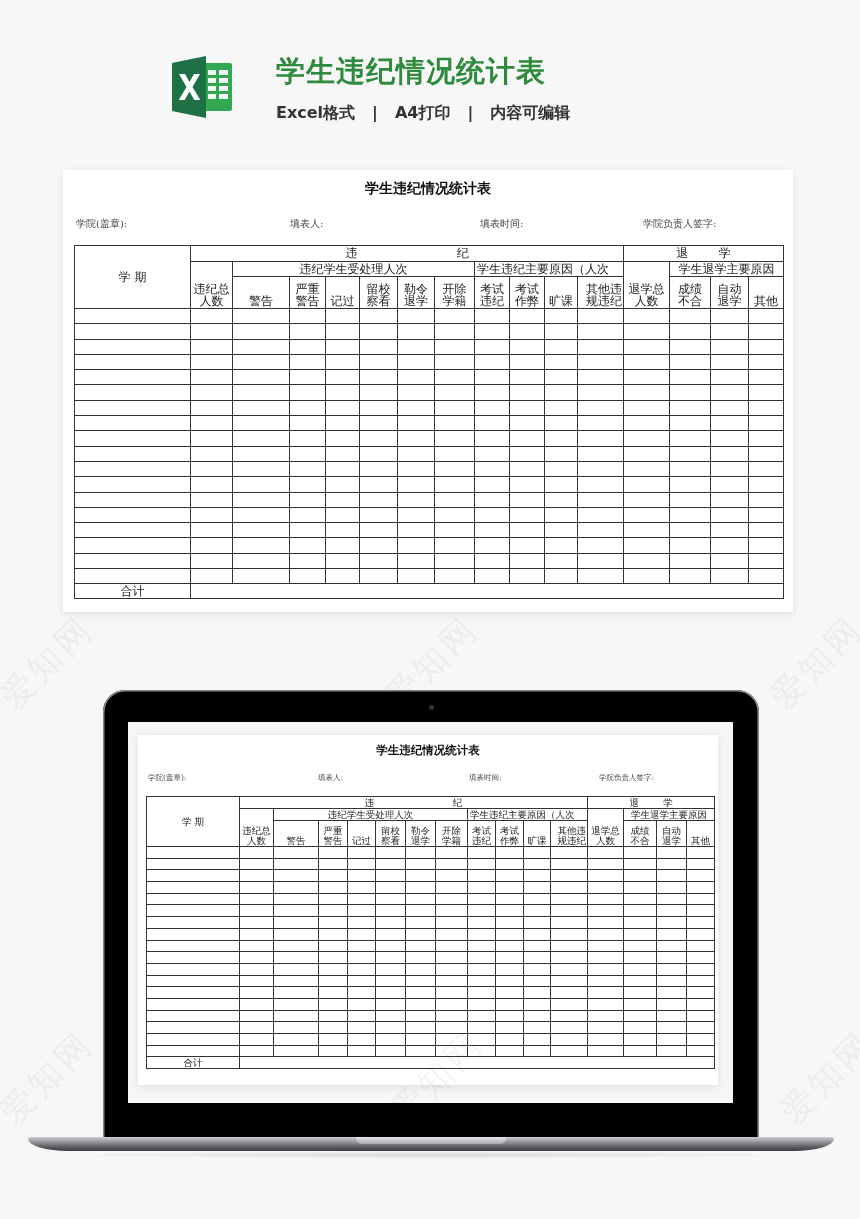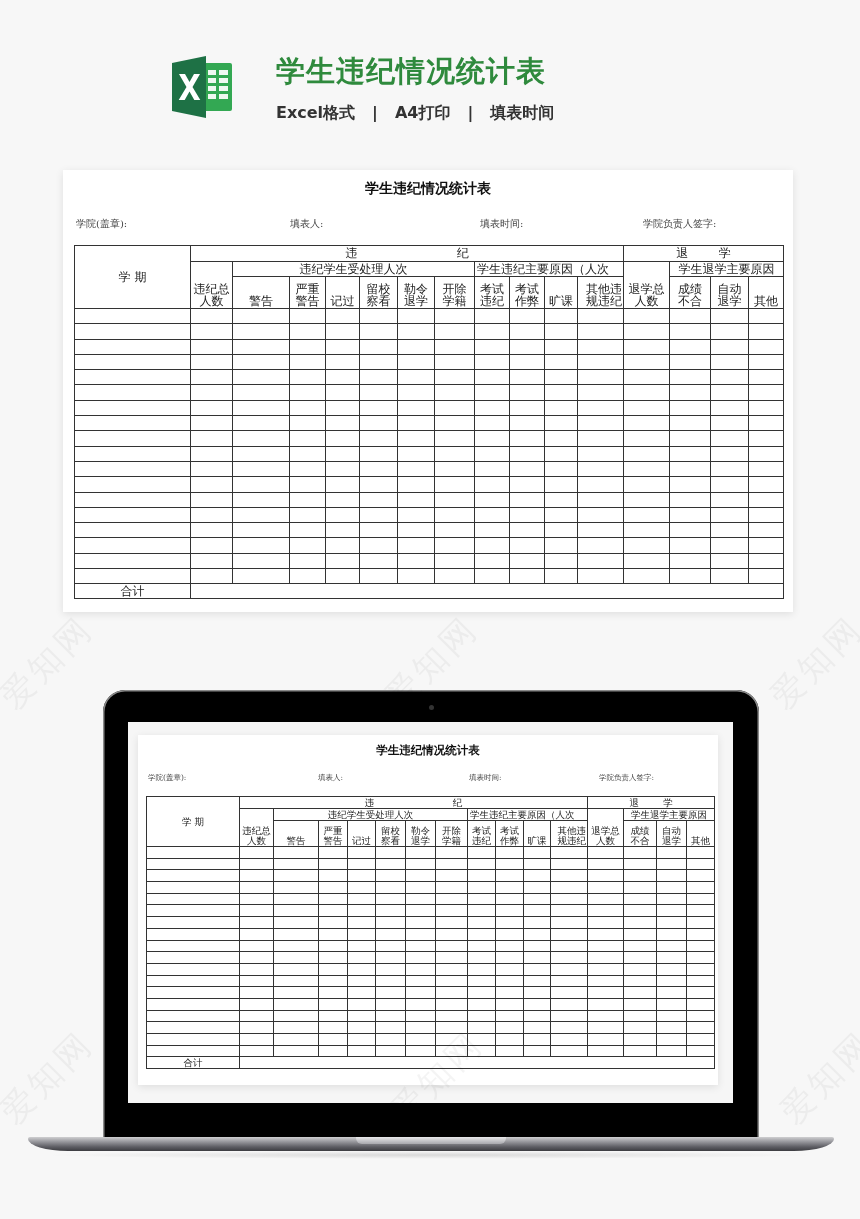--- a/index.html
+++ b/index.html
@@ -101,21 +101,21 @@
         <rect x="49" y="30" width="9" height="5"></rect>
       <rect x="38" y="38" width="8" height="5"></rect>
         <rect x="49" y="38" width="9" height="5"></rect>
     </g>
     <path d="M2 7 L36 0 L36 62 L2 55 Z" fill="#1e7145"></path>
     <path d="M9 18 h6 l4.5 8 l4.5 -8 h6 l-7.5 13 l7.8 13 h-6 l-4.8 -8.5 l-4.8 8.5 h-6 l7.8 -13 Z" fill="#fff"></path>
   </svg>
 </div>
 <div class="title-main">学生违纪情况统计表</div>
 <div class="subtitle">
-  <span>Excel格式</span><span class="sep">|</span><span>A4打印</span><span class="sep">|</span><span>填表时间</span>
+  <span>Excel格式</span><span class="sep">|</span><span>A4打印</span><span class="sep">|</span><span>内容可编辑</span>
 </div>
 
 <div class="paper" id="paper-top" style="left:63px; top:170px; width:730px; height:442px;">
   <div class="sheet-title" style="top:10px; font-size:14px;">学生违纪情况统计表</div>
   <div class="meta-row" style="top:47px; font-size:10px;">
     <span style="left:13px;">学院(盖章):</span>
     <span style="left:227px;">填表人:</span>
     <span style="left:417px;">填表时间:</span>
     <span style="left:580px;">学院负责人签字:</span>
   </div>

